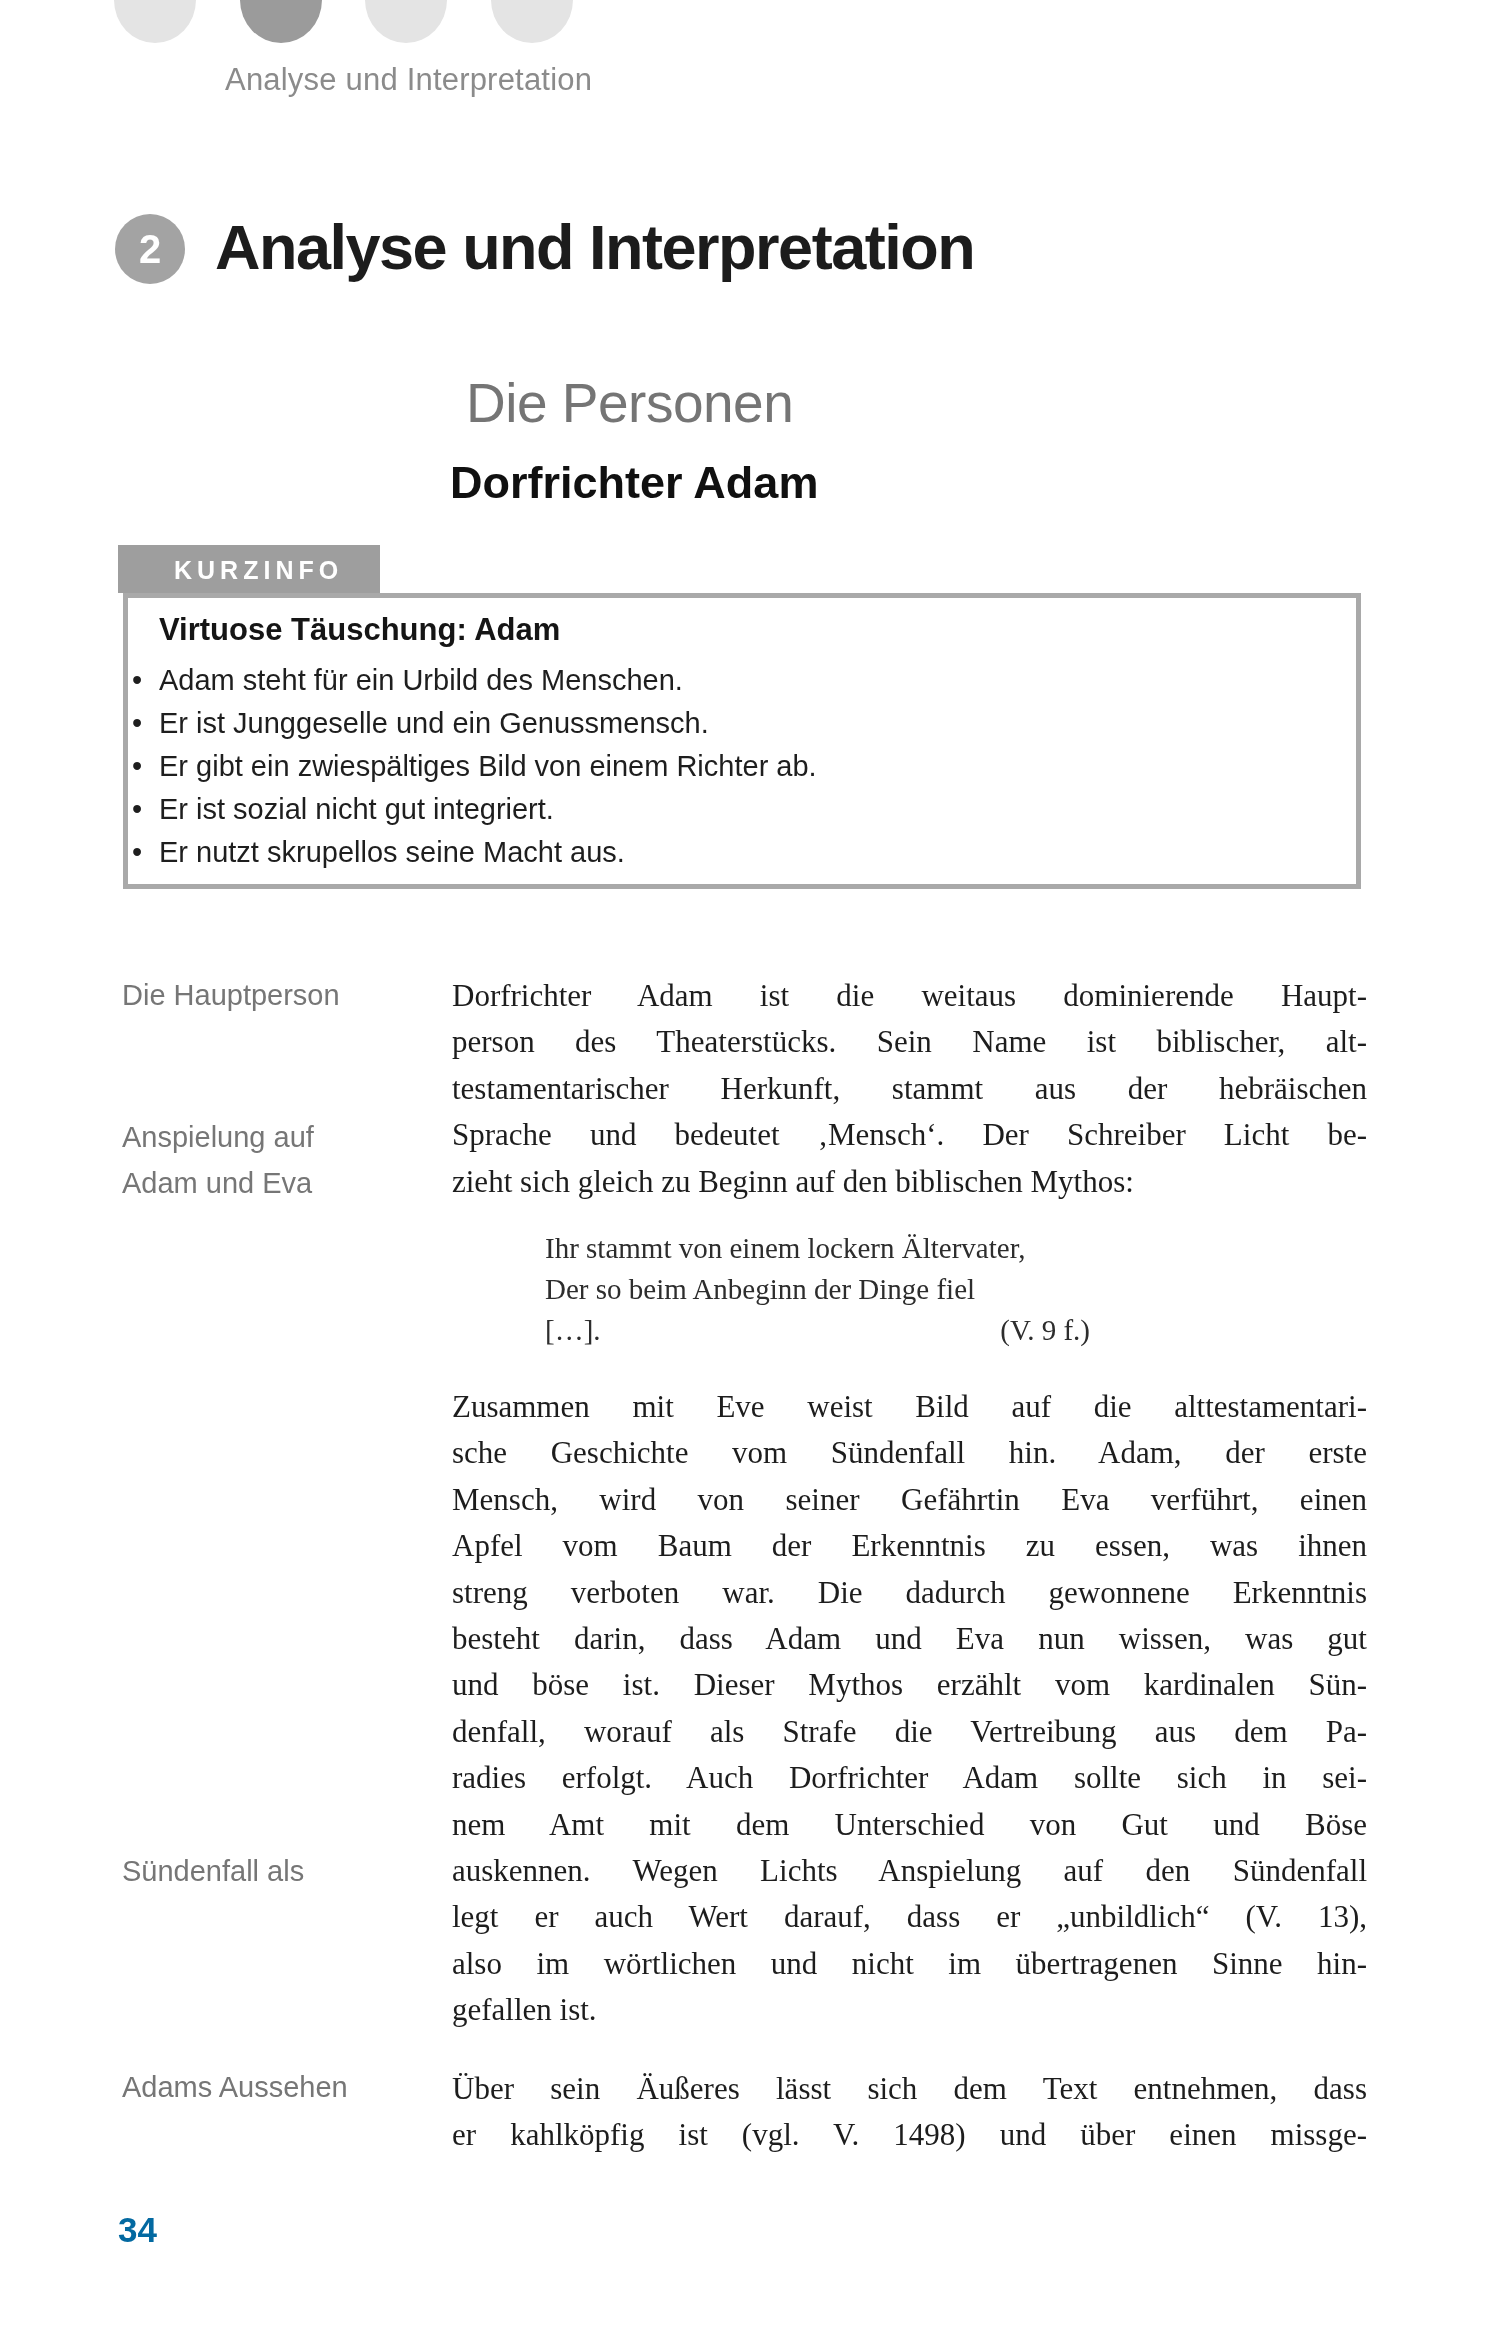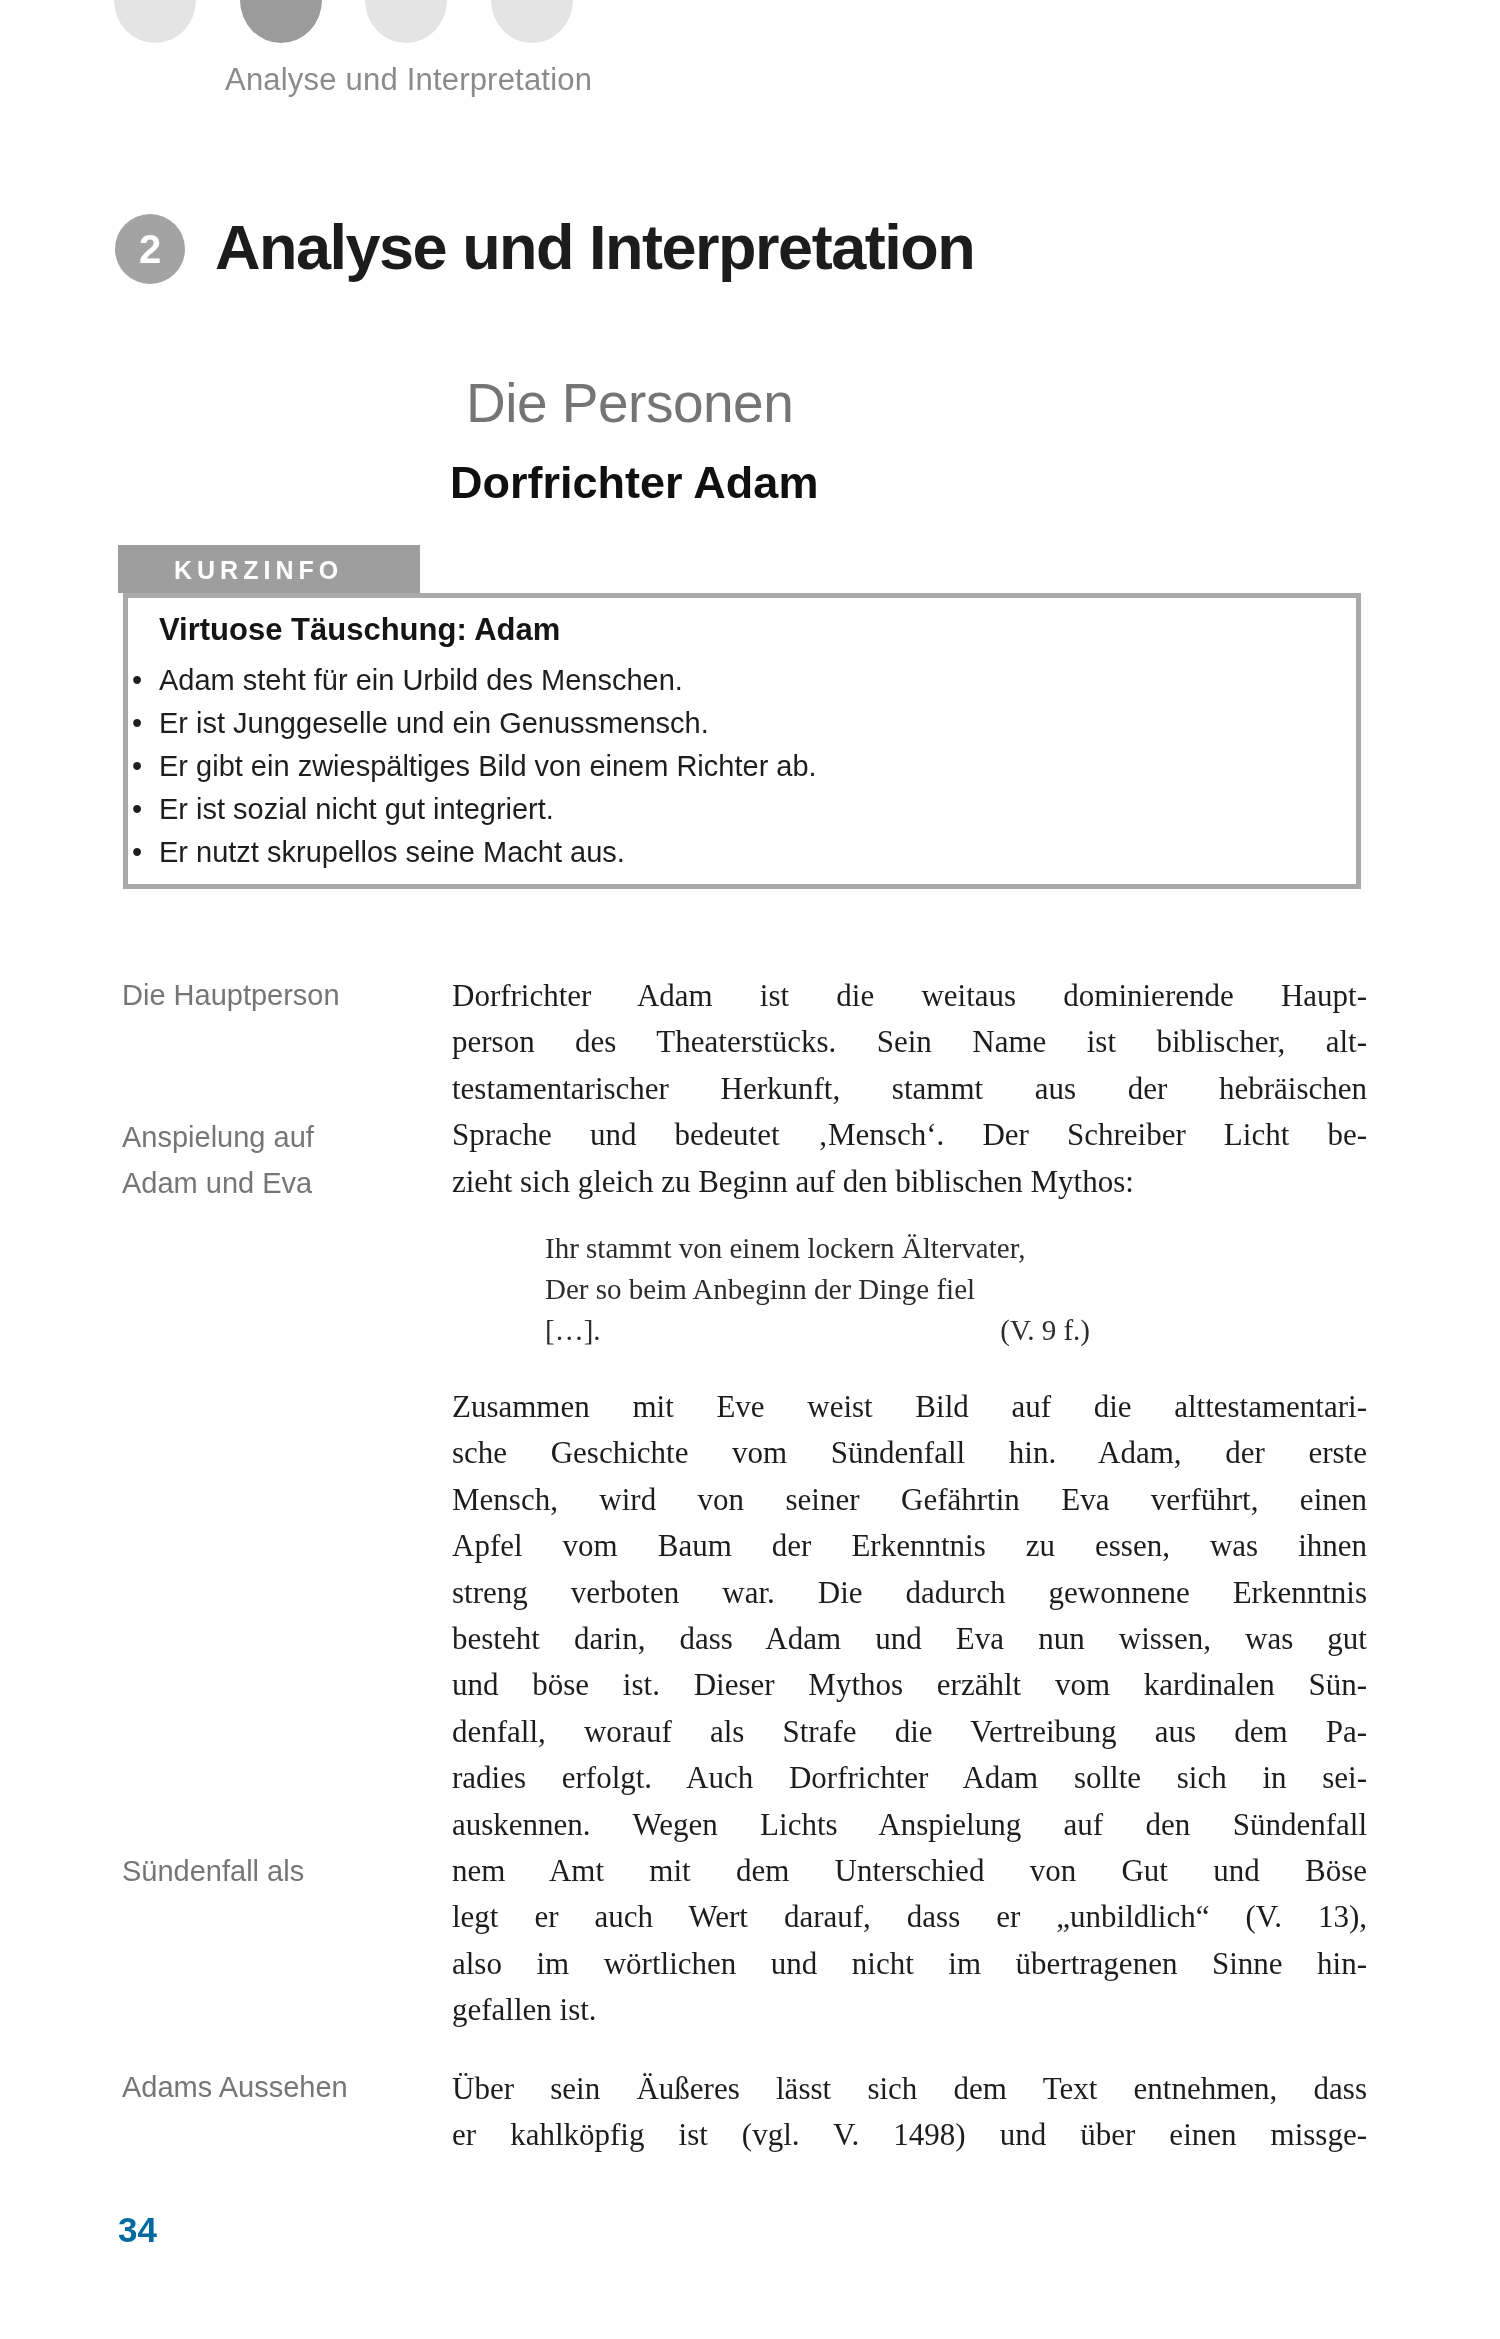--- a/index.html
+++ b/index.html
@@ -43,21 +43,21 @@
     position:absolute;left:450px;top:355px;
     font-size:55px;color:#757575;letter-spacing:-0.5px;white-space:nowrap;
   }
   .subsection-title{
     position:absolute;left:450px;top:457px;
     font-size:45px;font-weight:bold;color:#101010;white-space:nowrap;
   }
 
   
   .kurzinfo-tab{
-    position:absolute;left:118px;top:545px;width:302px;height:48px;
+    position:absolute;left:118px;top:545px;width:262px;height:48px;
     background:#9e9e9e;color:#ffffff;
     font-size:25px;font-weight:bold;letter-spacing:5px;
     line-height:50px;padding-left:56px;box-sizing:border-box;
   }
   .kurzinfo-box{
     position:absolute;left:123px;top:593px;width:1238px;height:296px;
     border:5px solid #a9a9a9;background:#ffffff;box-sizing:border-box;
     padding-left:4px;
   }
   .kurzinfo-title{
@@ -225,24 +225,24 @@
       <div class="pline">streng verboten war. Die dadurch gewonnene Erkenntnis</div>
 
       <div class="pline">besteht darin, dass Adam und Eva nun wissen, was gut</div>
 
       <div class="pline">und böse ist. Dieser Mythos erzählt vom kardinalen Sün-</div>
 
       <div class="pline">denfall, worauf als Strafe die Vertreibung aus dem Pa-</div>
 
       <div class="pline">radies erfolgt. Auch Dorfrichter Adam sollte sich in sei-</div>
 
+      <div class="pline">nem Amt mit dem Unterschied von Gut und Böse</div>
+
       <div class="pline">auskennen. Wegen Lichts Anspielung auf den Sündenfall</div>
 
-      <div class="pline">nem Amt mit dem Unterschied von Gut und Böse</div>
-
       <div class="pline">legt er auch Wert darauf, dass er „unbildlich“ (V. 13),</div>
 
       <div class="pline">also im wörtlichen und nicht im übertragenen Sinne hin-</div>
 
       <div class="pline">gefallen ist.</div>
     </div>
 
   <div class="para para3 cont">
 
       <div class="pline">Über sein Äußeres lässt sich dem Text entnehmen, dass</div>

